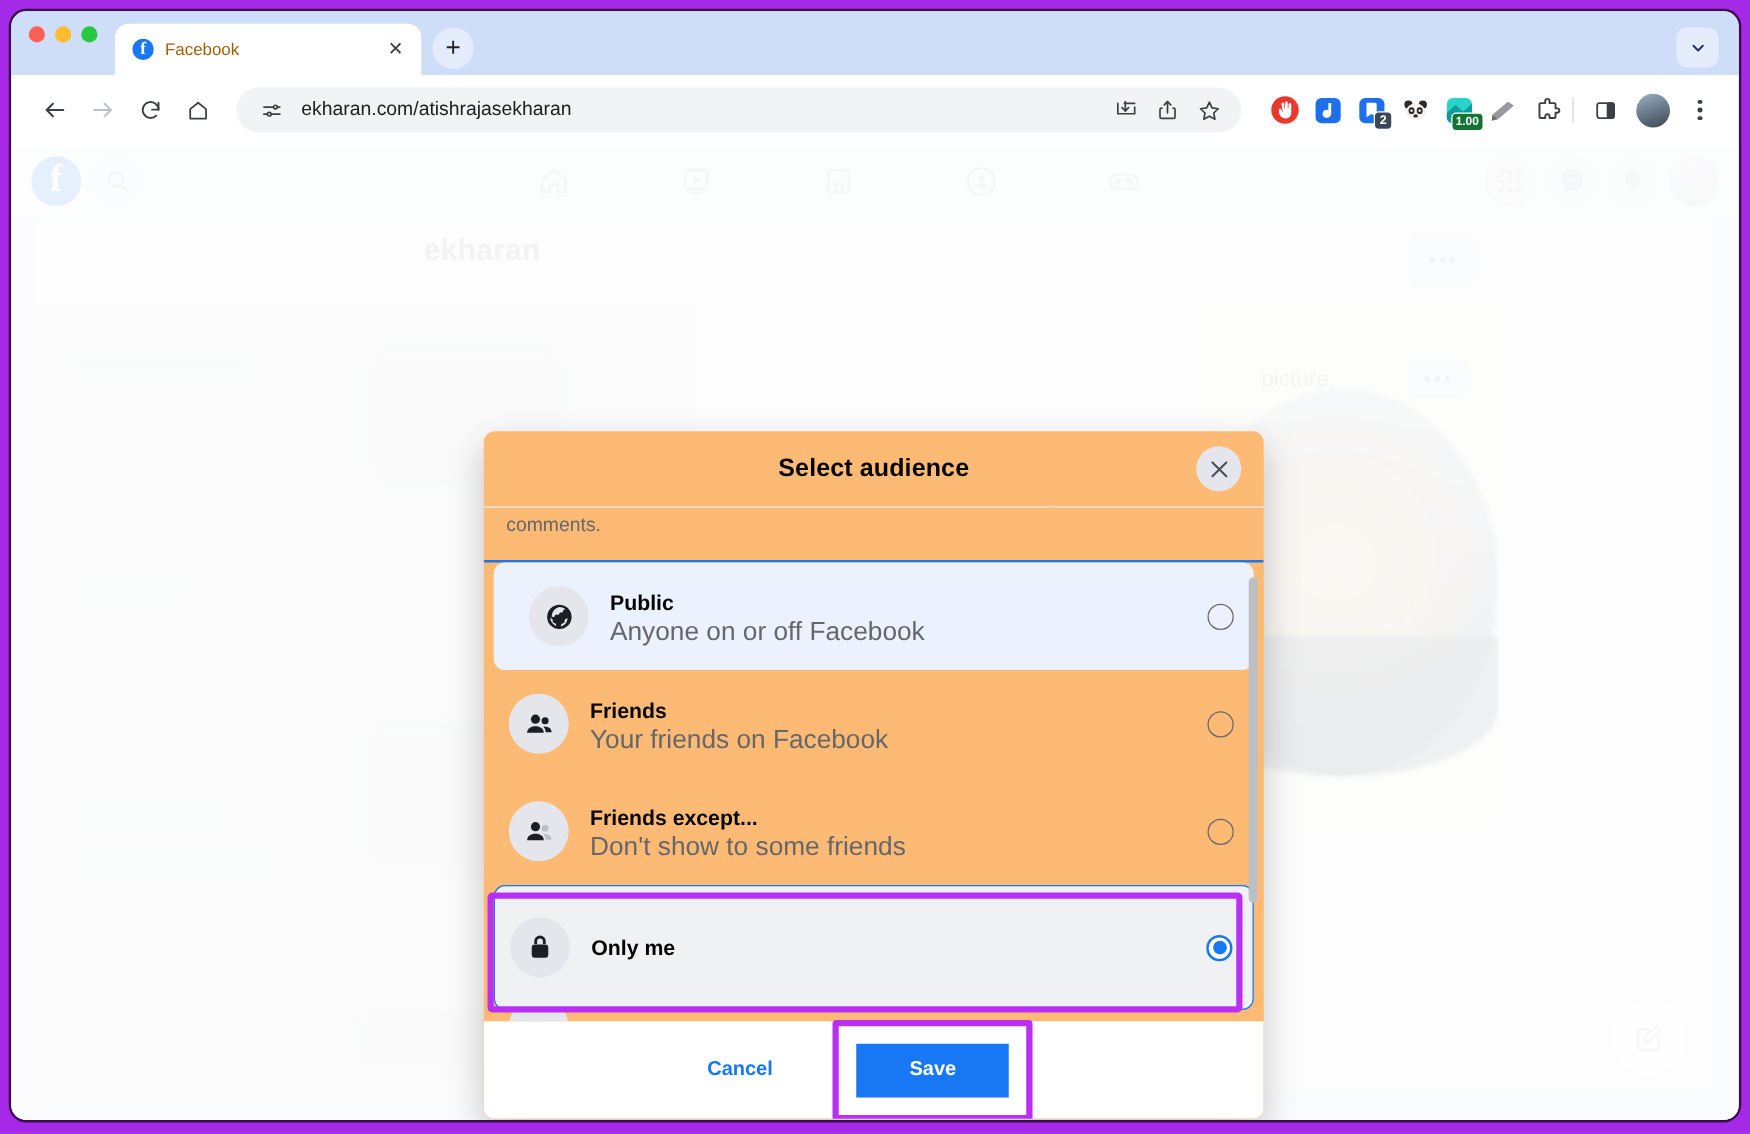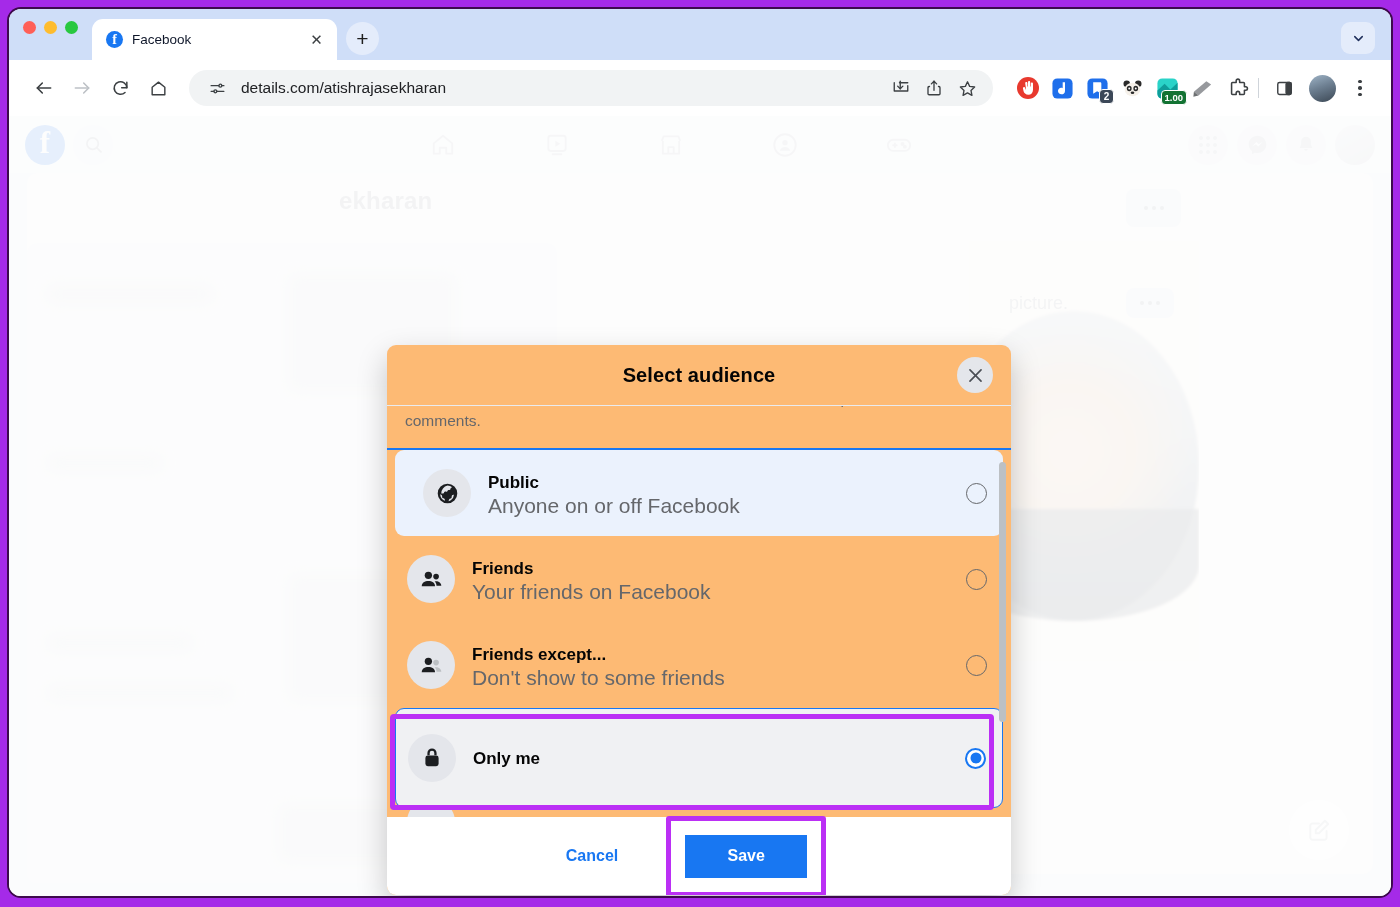--- a/index.html
+++ b/index.html
@@ -75,21 +75,21 @@
     background: #1877f2;
     display: flex; align-items: center; justify-content: center;
     color: #fff; font-weight: bold; font-size: 14px;
     font-family: "Liberation Serif", serif;
     line-height: 1;
     flex: none;
   }
   .tab-title {
     flex: 1;
     font-size: 13.5px;
-    color: #0f172a;
+    color: #a16207;
     white-space: nowrap;
     overflow: hidden;
   }
   .tab-close {
     width: 21px; height: 21px; border-radius: 50%;
     display: flex; align-items: center; justify-content: center;
     color: #3c4043; font-size: 15px; line-height: 1;
   }
   .newtab {
     width: 33px; height: 33px;
@@ -575,21 +575,21 @@
         <span class="omni-ico">
           <svg width="17" height="17" viewBox="0 0 24 24" fill="none" stroke="#3c4043" stroke-width="1.9" stroke-linecap="round">
               <line x1="3" y1="8" x2="14" y2="8"></line>
               <line x1="18" y1="8" x2="21" y2="8"></line>
               <circle cx="16" cy="8" r="2.1"></circle>
               <line x1="3" y1="16" x2="7" y2="16"></line>
               <line x1="11" y1="16" x2="21" y2="16"></line>
               <circle cx="9" cy="16" r="2.1"></circle>
             </svg>
         </span>
-        <span class="omni-url">details.com/atishrajasekharan</span>
+        <span class="omni-url">ekharan.com/atishrajasekharan</span>
         <span class="omni-actions">
           <span class="omni-ico">
             <svg width="18" height="18" viewBox="0 0 24 24" fill="none" stroke="#3c4043" stroke-width="1.8" stroke-linecap="round" stroke-linejoin="round">
                 <path d="M21 5H10M3 5v11h18V9"></path>
                 <polyline points="7.5 9.5 11 13 14.5 9.5"></polyline>
                 <line x1="11" y1="3" x2="11" y2="13"></line>
               </svg>
           </span>
           <span class="omni-ico">
             <svg width="18" height="18" viewBox="0 0 24 24" fill="none" stroke="#3c4043" stroke-width="1.8" stroke-linecap="round" stroke-linejoin="round">

